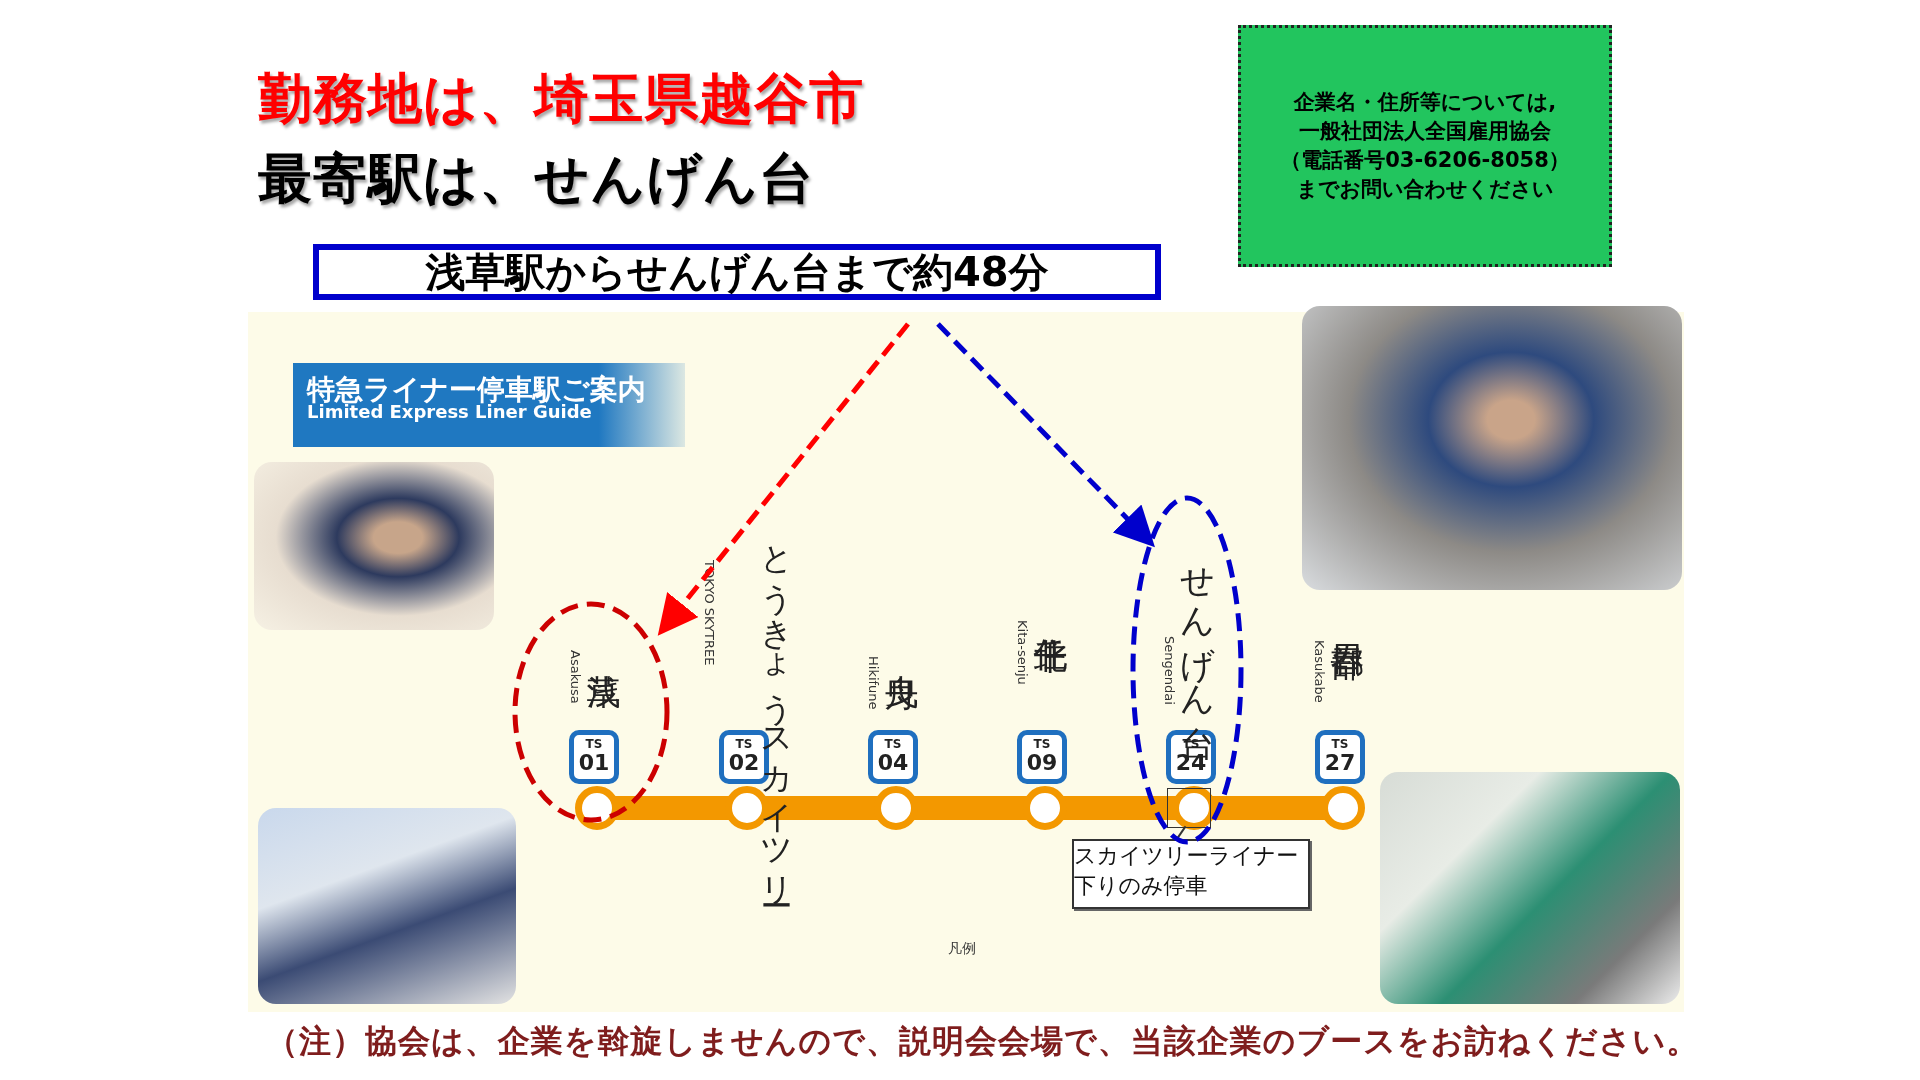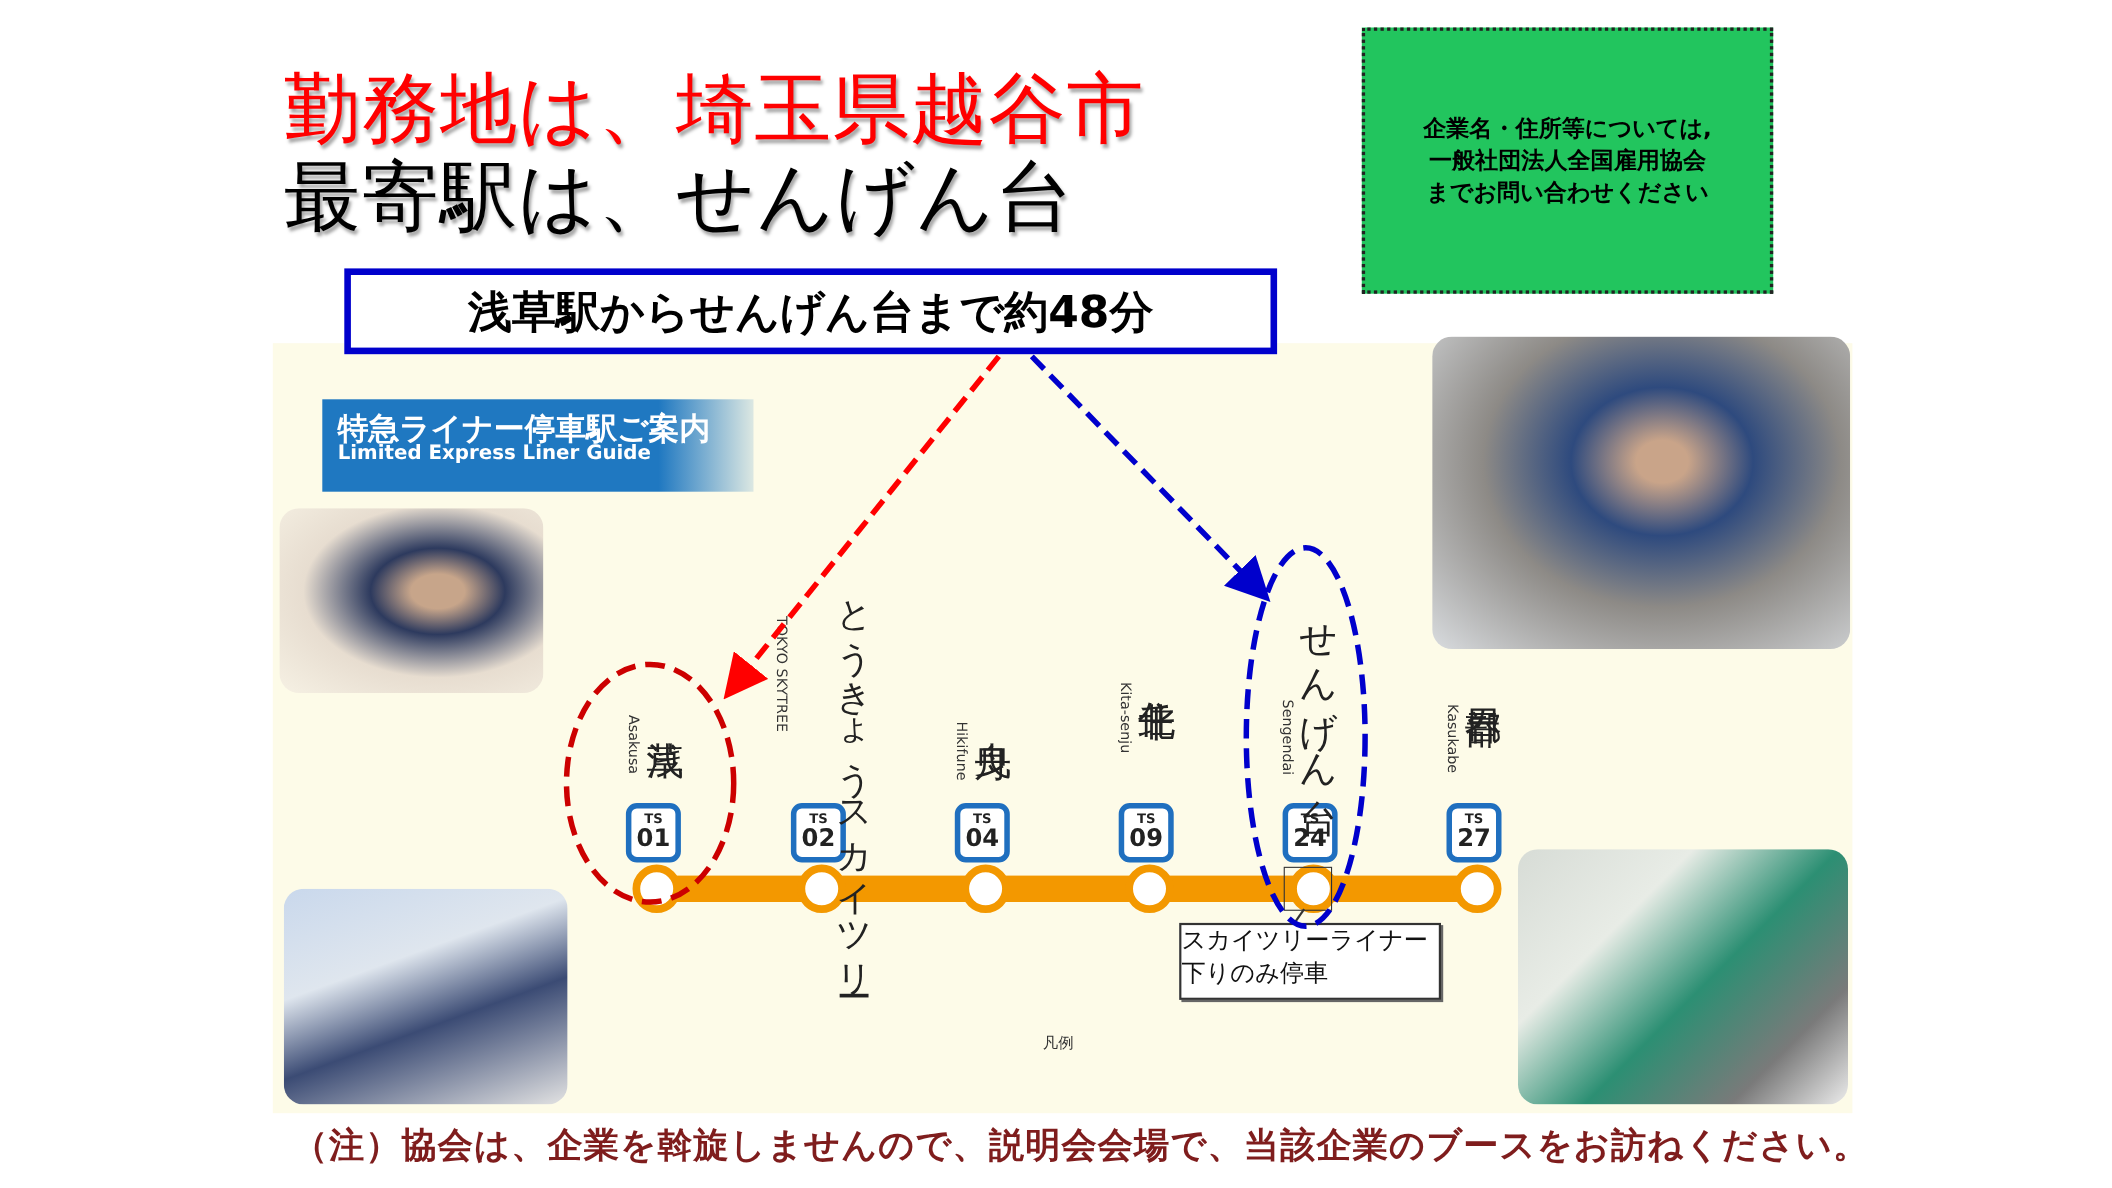--- a/index.html
+++ b/index.html
@@ -1,24 +1,24 @@
 <!DOCTYPE html>
 <html><head>
 <meta charset="utf-8">
 <style>
   html,body{margin:0;padding:0;}
   body{width:1920px;height:1080px;background:#ffffff;position:relative;overflow:hidden;font-family:"DejaVu Sans","Liberation Sans",sans-serif;}
   .abs{position:absolute;}
-  .title{font-weight:400;font-size:70px;line-height:78px;letter-spacing:1px;text-shadow:2px 3px 3px rgba(0,0,0,0.35);white-space:nowrap;}
+  .title{font-weight:700;font-size:54px;line-height:78px;letter-spacing:1px;text-shadow:2px 3px 3px rgba(0,0,0,0.35);white-space:nowrap;}
   .title.red{color:#ff0000;}
   .title.black{color:#000;}
   .contact{left:1238px;top:25px;width:374px;height:242px;background:#22c55e;border:3px dotted #222;box-sizing:border-box;display:flex;flex-direction:column;justify-content:center;align-items:center;}
   .contact div{font-weight:bold;font-size:21px;line-height:29px;color:#000;white-space:nowrap;}
   .map{left:248px;top:312px;width:1436px;height:700px;background:#fdfbe8;}
-  .travel{left:313px;top:244px;width:848px;height:78px;background:#fff;border:6px solid #0000cc;box-sizing:border-box;display:flex;align-items:center;justify-content:center;font-weight:900;font-size:40px;color:#000;z-index:5;text-align:right;}
+  .travel{left:313px;top:244px;width:848px;height:56px;background:#fff;border:6px solid #0000cc;box-sizing:border-box;display:flex;align-items:center;justify-content:center;font-weight:900;font-size:40px;color:#000;z-index:5;text-align:right;}
   .guide{left:293px;top:363px;width:392px;height:84px;background:linear-gradient(90deg,#1f78c1 0%,#1f78c1 78%,rgba(31,120,193,0.15) 100%);color:#fff;}
   .guide .jp{position:absolute;left:14px;top:8px;font-size:28px;font-weight:bold;white-space:nowrap;}
   .guide .en{position:absolute;left:14px;top:38px;font-size:18px;font-weight:bold;white-space:nowrap;}
   .photo{border-radius:18px;overflow:hidden;}
   .photo .ph{width:100%;height:100%;}
   .track{left:585px;top:796px;width:765px;height:24px;background:#f39800;}
   .node{width:30px;height:30px;border-radius:50%;background:#fff;border:7px solid #f39800;box-sizing:content-box;}
   .badge{width:40px;height:44px;border:5px solid #1f6fbf;border-radius:10px;background:#fff;text-align:center;box-sizing:content-box;}
   .badge .ts{font-size:12px;font-weight:bold;line-height:14px;margin-top:2px;color:#222;}
   .badge .num{font-size:22px;font-weight:bold;line-height:24px;color:#222;}
@@ -30,20 +30,21 @@
 </style>
 </head>
 <body>
 
 <div class="abs title red" style="left:258px;top:60px;">勤務地は、埼玉県越谷市</div>
 <div class="abs title black" style="left:258px;top:140px;">最寄駅は、せんげん台</div>
 
 <div class="abs contact">
   <div>企業名・住所等については,</div>
   <div>一般社団法人全国雇用協会</div>
+  <div>（電話番号03-6206-8058）</div>
   <div>までお問い合わせください</div>
 </div>
 
 <div class="abs map"></div>
 
 <div class="abs travel">浅草駅からせんげん台まで約48分</div>
 
 <div class="abs guide">
   <span class="jp">特急ライナー停車駅ご案内</span>
   <span class="en">Limited Express Liner Guide</span>

